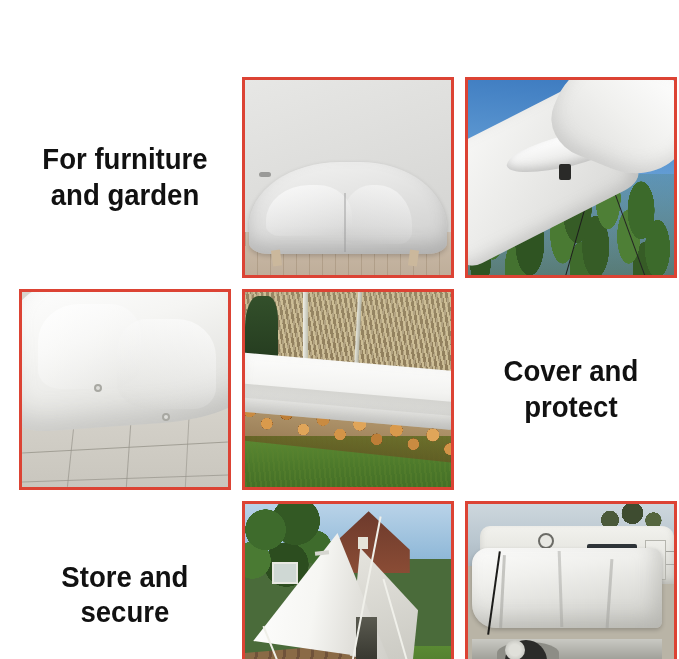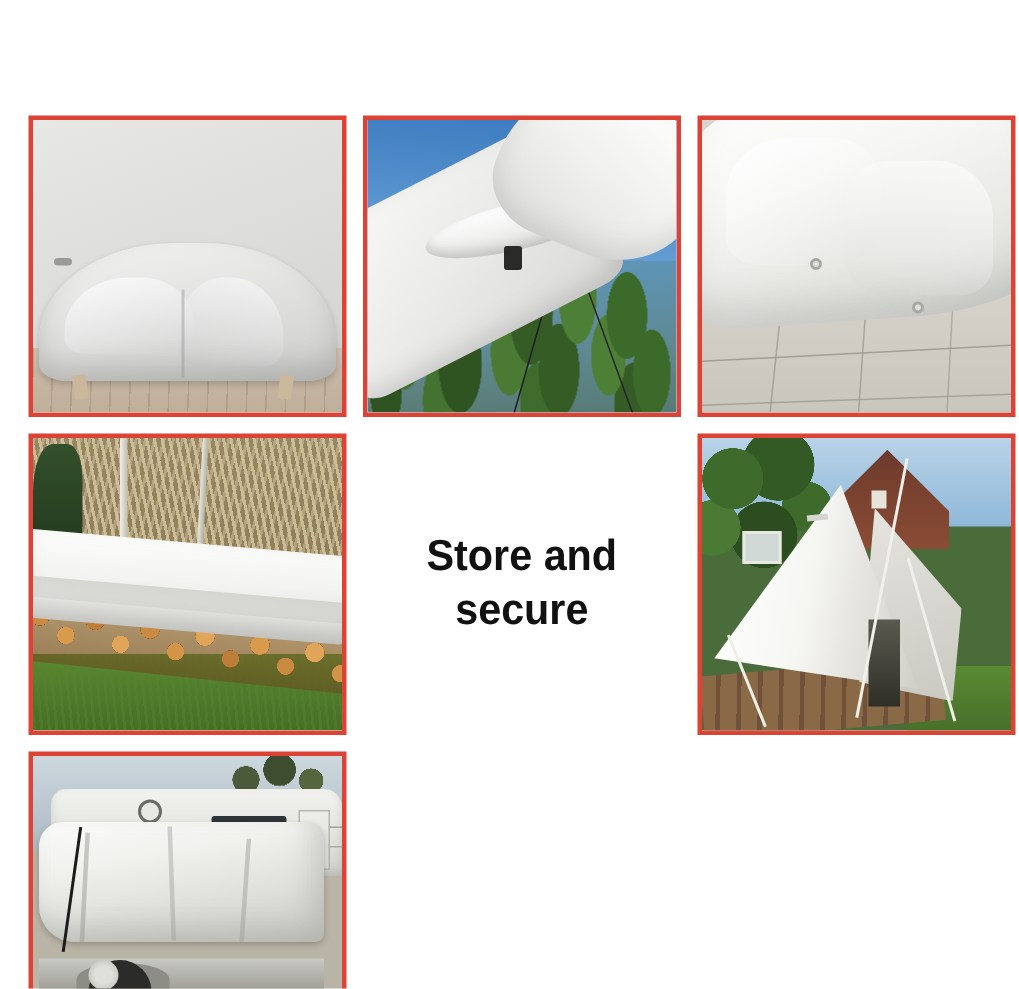--- a/index.html
+++ b/index.html
@@ -323,20 +323,26 @@
     background: radial-gradient(circle,#e0e0da 40%,#b6b6b0 100%); border-radius:50%; }
 </style>
 </head>
 <body>
 
 <div class="page">
 
 
   <div class="grid">
 
+    <div class="cell caption">
+      <div class="caption-text">
+        <span>For furniture</span><br>
+        <span>and garden</span>
+      </div>
+    </div>
 
     <div class="cell photo">
       <div class="scene p1">
         <div class="wall"></div>
         <div class="floor"></div>
         <div class="floorlines"></div>
         <div class="hook"></div>
         <div class="cover"></div>
         <div class="fold1"></div>
         <div class="fold2"></div>
@@ -385,20 +391,26 @@
         <div class="conifer"></div>
         <div class="trunk1"></div>
         <div class="trunk2"></div>
         <div class="grass"></div>
         <div class="logs"></div>
         <div class="tarp"></div>
         <div class="tarp-sh"></div>
       </div>
     </div>
 
+    <div class="cell caption">
+      <div class="caption-text">
+        <span>Cover and</span><br>
+        <span>protect</span>
+      </div>
+    </div>
 
     <div class="cell caption">
       <div class="caption-text">
         <span>Store and</span><br>
         <span>secure</span>
       </div>
     </div>
 
     <div class="cell photo">
       <div class="scene p5">

